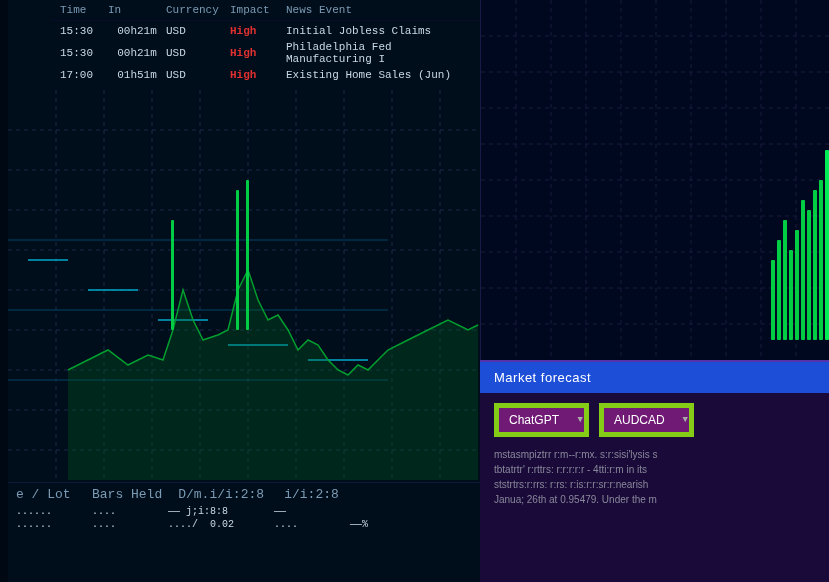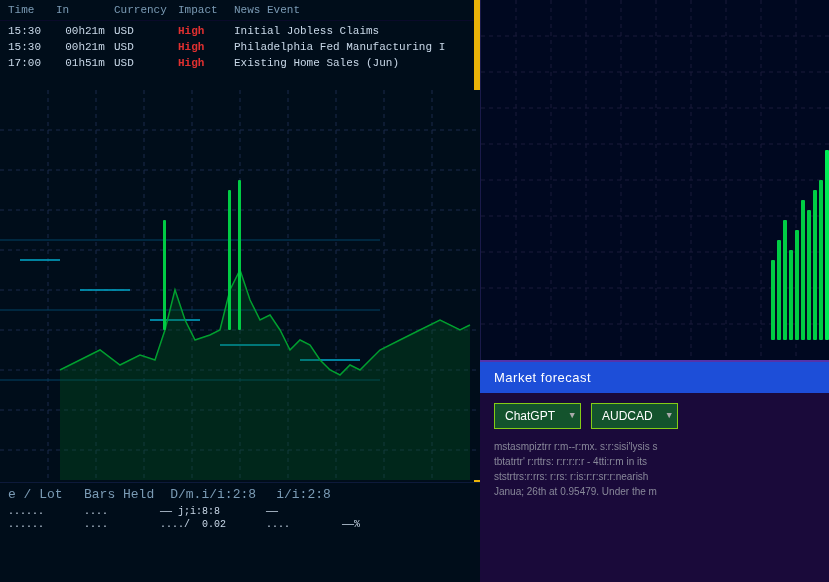--- a/index.html
+++ b/index.html
@@ -8,26 +8,27 @@
       height: 582px;
       background: #000814;
       font-family: 'Courier New', Courier, monospace;
       overflow: hidden;
       position: relative;
     }
 
     
     .left-panel {
       position: absolute;
-      left: 0;
+      left: 8px;
       top: 0;
       width: 480px;
       height: 582px;
       background: #000d1a;
-      border-right: 6px solid #eab308;
+      border-right: 4px solid #eab308;
+      padding-left: 44px;
     }
 
     
     .news-header {
       display: flex;
       align-items: center;
       padding: 4px 8px;
       background: #000d1a;
       border-bottom: 1px solid #0a0a2a;
       gap: 0;
@@ -142,22 +143,22 @@
     }
 
     .forecast-controls {
       display: flex;
       gap: 10px;
       padding: 10px 14px;
       background: #1a0a3a;
     }
 
     .forecast-select {
-      background: #14532d;
-      border: 1px solid #84cc16;
+      background: #701a75;
+      border: 5px solid #84cc16;
       color: #ffffff;
       font-size: 12px;
       font-family: Arial, sans-serif;
       padding: 5px 24px 5px 10px;
       appearance: none;
       -webkit-appearance: none;
       cursor: pointer;
       position: relative;
     }
 

